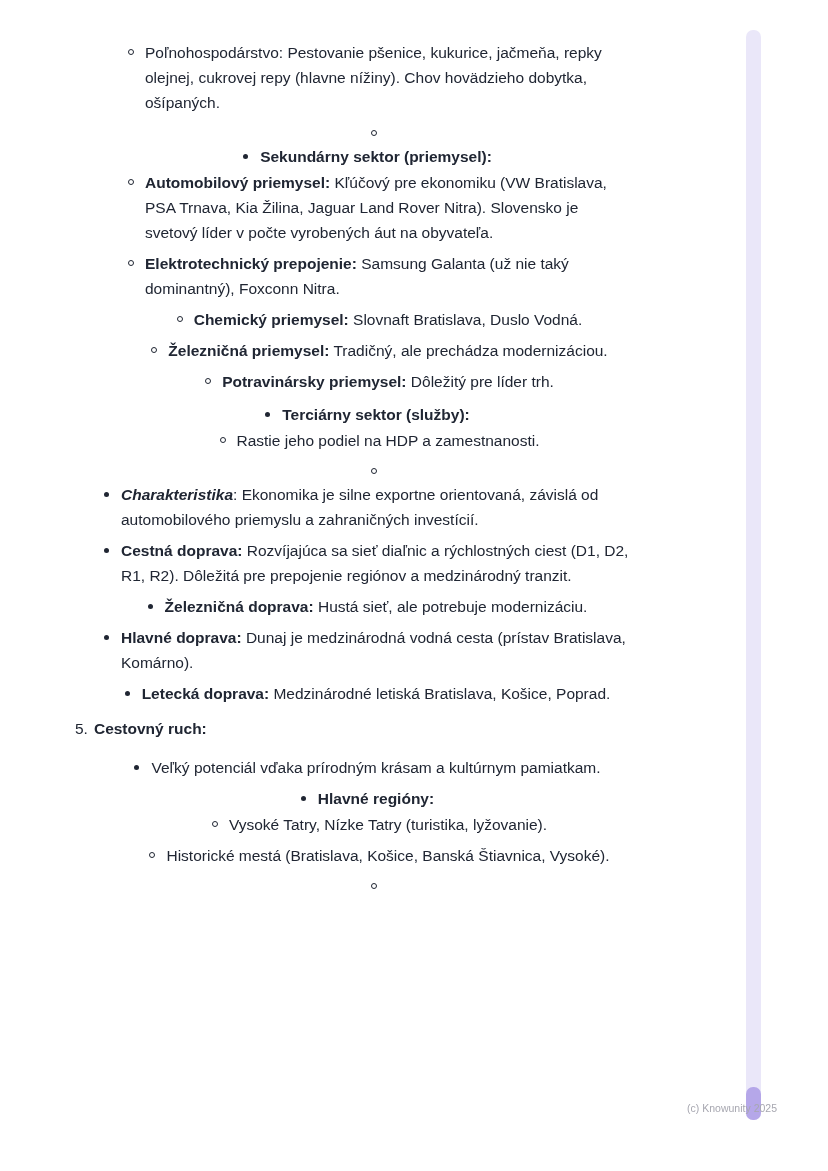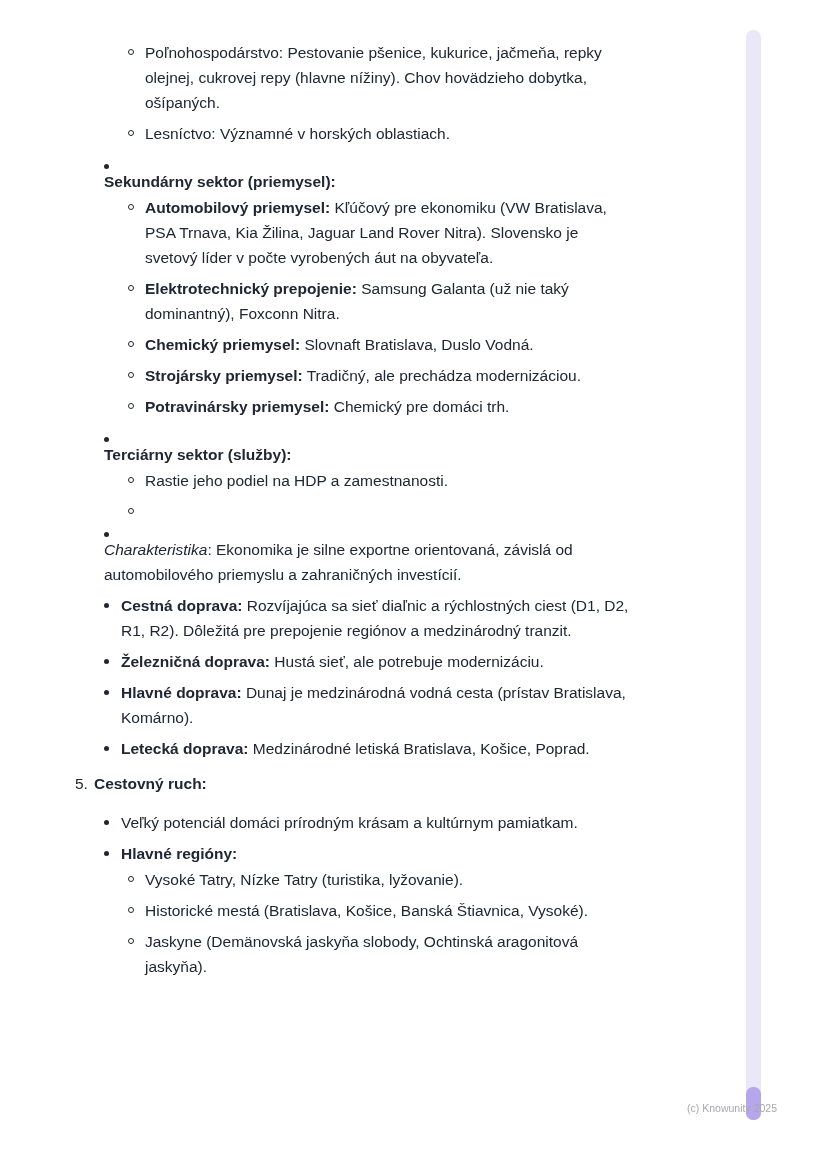--- a/index.html
+++ b/index.html
@@ -12,31 +12,31 @@
   body{
     width:828px;height:1171px;position:relative;background:#ffffff;overflow:hidden;
     font-family:"Liberation Sans", sans-serif;color:var(--text);
   }
   .doc{
     position:absolute;left:75px;top:40px;width:556px;
     font-size:15.5px;line-height:25px;
   }
   .row{margin-bottom:6px;}
   .row.hdr{margin-bottom:1px;}
-  .row.mt8{margin-top:8px;flex-direction:column;}
+  .row.mt8{margin-top:8px;}
   .row.num{margin-top:10px;margin-bottom:14px;}
-  .li{display:flex;align-items:flex-start;}
+  .li{display:flex;align-items:flex-start;justify-content:center;}
   .li.l1{padding-left:29px;}
   .li.l2{padding-left:53px;}
   .bullet{flex:0 0 auto;display:inline-block;border-radius:50%;}
   .bullet.disc{width:5px;height:5px;background:var(--text);margin:10px 12px 0 0;}
   .bullet.circ{width:4px;height:4px;border:1.5px solid var(--text);background:transparent;margin:9px 11px 0 0;}
   .t{margin:0;padding:0;}
   .b{font-weight:700;}
-  .i{font-style:italic;}
+  .i{font-style:italic;font-weight:bold;}
   .numlbl{margin-right:6px;}
   .scroll-track{
     position:absolute;left:746px;top:30px;width:15px;height:1090px;
     background:var(--track);border-radius:7px;
   }
   .scroll-thumb{
     position:absolute;left:0;bottom:0;width:15px;height:33px;
     background:var(--thumb);border-radius:7px;
   }
   .watermark{
@@ -49,21 +49,20 @@
 
 <div class="doc">
 
   <div class="row li l2">
     <span class="bullet circ"></span>
     <p class="t"><span>Poľnohospodárstvo: Pestovanie pšenice, kukurice, jačmeňa, repky olejnej, cukrovej repy (hlavne nížiny). Chov hovädzieho dobytka, ošípaných.</span></p>
   </div>
 
   <div class="row li l2">
     <span class="bullet circ"></span>
-    <p class="t"><span>Lesníctvo: Významné v horských oblastiach.</span></p>
   </div>
 
   <div class="row li l1 hdr mt8">
     <span class="bullet disc"></span>
     <p class="t"><span class="b">Sekundárny sektor (priemysel):</span></p>
   </div>
 
   <div class="row li l2">
     <span class="bullet circ"></span>
     <p class="t"><span class="b">Automobilový priemysel:</span><span> Kľúčový pre ekonomiku (VW Bratislava, PSA Trnava, Kia Žilina, Jaguar Land Rover Nitra). Slovensko je svetový líder v počte vyrobených áut na obyvateľa.</span></p>
@@ -74,26 +73,26 @@
     <p class="t"><span class="b">Elektrotechnický prepojenie:</span><span> Samsung Galanta (už nie taký dominantný), Foxconn Nitra.</span></p>
   </div>
 
   <div class="row li l2">
     <span class="bullet circ"></span>
     <p class="t"><span class="b">Chemický priemysel:</span><span> Slovnaft Bratislava, Duslo Vodná.</span></p>
   </div>
 
   <div class="row li l2">
     <span class="bullet circ"></span>
-    <p class="t"><span class="b">Strojársky priemysel:</span><span> Tradičný, ale prechádza modernizáciou.</span></p>
+    <p class="t"><span class="b">Železničná priemysel:</span><span> Tradičný, ale prechádza modernizáciou.</span></p>
   </div>
 
   <div class="row li l2">
     <span class="bullet circ"></span>
-    <p class="t"><span class="b">Potravinársky priemysel:</span><span> Chemický pre domáci trh.</span></p>
+    <p class="t"><span class="b">Potravinársky priemysel:</span><span> Dôležitý pre líder trh.</span></p>
   </div>
 
   <div class="row li l1 hdr mt8">
     <span class="bullet disc"></span>
     <p class="t"><span class="b">Terciárny sektor (služby):</span></p>
   </div>
 
   <div class="row li l2">
     <span class="bullet circ"></span>
     <p class="t"><span>Rastie jeho podiel na HDP a zamestnanosti.</span></p>
@@ -128,42 +127,41 @@
     <span class="bullet disc"></span>
     <p class="t"><span class="b">Letecká doprava:</span><span> Medzinárodné letiská Bratislava, Košice, Poprad.</span></p>
   </div>
 
   <div class="row num">
     <span class="numlbl">5.</span><span class="b">Cestovný ruch:</span>
   </div>
 
   <div class="row li l1">
     <span class="bullet disc"></span>
-    <p class="t"><span>Veľký potenciál domáci prírodným krásam a kultúrnym pamiatkam.</span></p>
+    <p class="t"><span>Veľký potenciál vďaka prírodným krásam a kultúrnym pamiatkam.</span></p>
   </div>
 
   <div class="row li l1 hdr">
     <span class="bullet disc"></span>
     <p class="t"><span class="b">Hlavné regióny:</span></p>
   </div>
 
   <div class="row li l2">
     <span class="bullet circ"></span>
     <p class="t"><span>Vysoké Tatry, Nízke Tatry (turistika, lyžovanie).</span></p>
   </div>
 
 
   <div class="row li l2">
     <span class="bullet circ"></span>
     <p class="t"><span>Historické mestá (Bratislava, Košice, Banská Štiavnica, Vysoké).</span></p>
   </div>
 
   <div class="row li l2">
     <span class="bullet circ"></span>
-    <p class="t"><span>Jaskyne (Demänovská jaskyňa slobody, Ochtinská aragonitová jaskyňa).</span></p>
   </div>
 
 </div>
 
 <div class="scroll-track">
   <div class="scroll-thumb"></div>
 </div>
 
 <div class="watermark">(c) Knowunity 2025</div>
 

